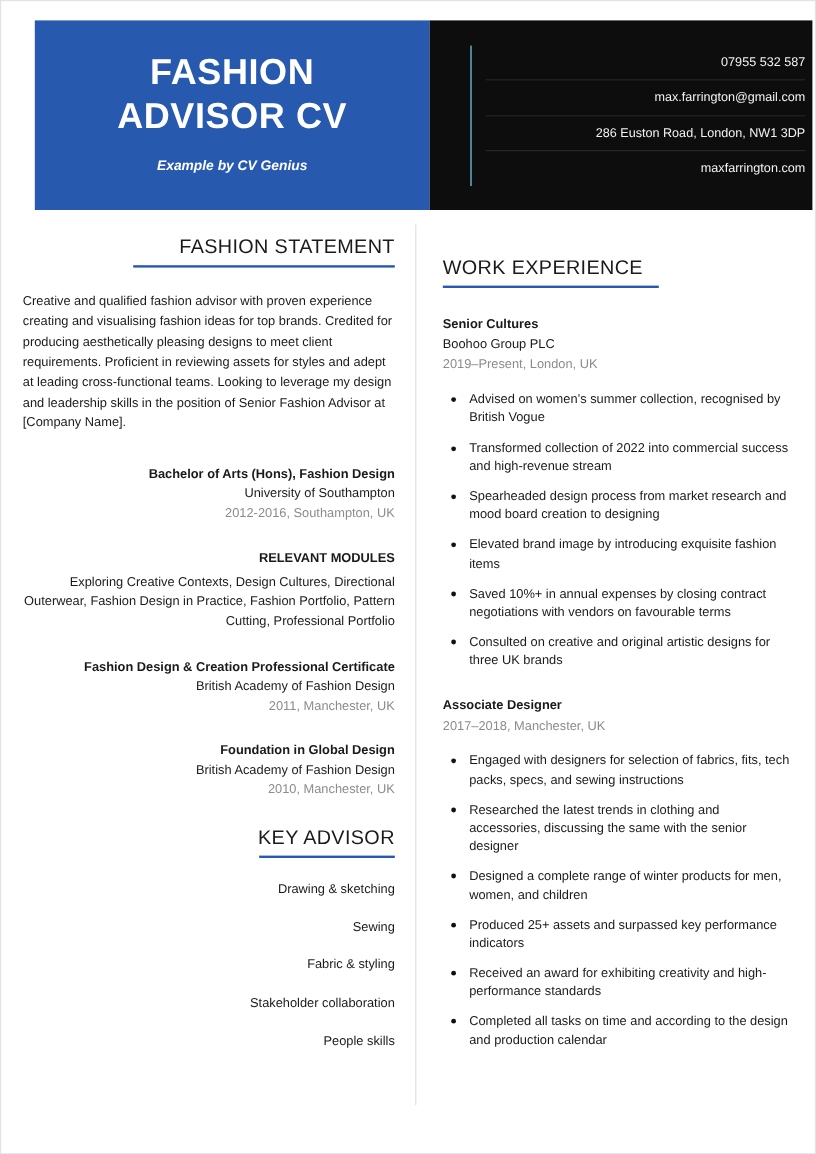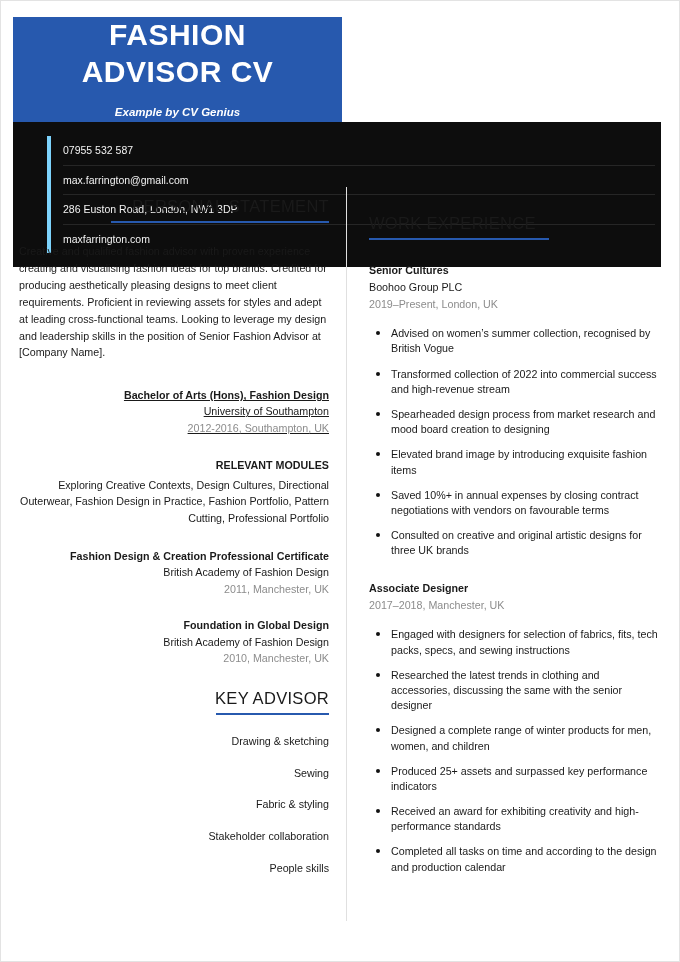--- a/index.html
+++ b/index.html
@@ -20,24 +20,23 @@
     position: absolute;
     left: 0; top: 0;
     width: 680px; height: 962px;
     background: #ffffff;
     border: 1px solid #e3e3e3;
   }
 
   
   .header {
     position: absolute;
-    left: 12px; top: 16px;
-    width: 648px; height: 112px;
+    left: 28px; top: 16px;
+    width: 648px; height: 158px;
     display: flex;
-    flex-direction: column;
   }
   .header-left {
     width: 329px;
     background: #2759AE;
     display: flex;
     flex-direction: column;
     align-items: center;
     justify-content: center;
     padding-bottom: 4px;
   }
@@ -65,21 +64,22 @@
     padding: 14px 0 14px 0;
     display: flex;
     flex-direction: column;
     justify-content: center;
   }
   .contact-list {
     position: relative;
     margin-left: 34px;
     margin-right: 6px;
     padding-left: 12px;
-    border-left: 4px solid #7dd3fc;
+    border-left: 1px solid #7dd3fc;
+    text-align: right;
   }
   .contact-row {
     color: #f2f2f2;
     font-size: 10.5px;
     line-height: 1;
     padding: 9px 0 9px 0;
     border-bottom: 1px solid #262626;
     white-space: nowrap;
   }
   .contact-row:last-child { border-bottom: none; }
@@ -165,21 +165,21 @@
     margin-bottom: 6px;
     color: #1a1a1a;
   }
   .modules-body {
     font-size: 10.7px;
     text-align: right;
     line-height: 1.55;
     color: #1a1a1a;
     margin-bottom: 22px;
   }
-  .edu-top-gap { margin-top: 22px; text-decoration: underline; }
+  .edu-top-gap { margin-top: 22px; }
 
   .skills-list {
     list-style: none;
     margin: 20px 0 0 0;
     padding: 0;
     text-align: right;
   }
   .skills-list li {
     font-size: 10.7px;
     color: #1a1a1a;
@@ -251,21 +251,21 @@
       </div>
     </div>
 
   </div>
 
   <div class="col-divider"></div>
 
   <div class="left-col">
 
     <div class="sec">
-      <div class="sec-head">PERSONAL  STATEMENT</div>
+      <div class="sec-head">FASHION  STATEMENT</div>
       <div class="sec-rule rule-personal"></div>
     </div>
     <div class="statement">Creative and qualified fashion advisor with proven experience creating and visualising fashion ideas for top brands. Credited for producing aesthetically pleasing designs to meet client requirements. Proficient in reviewing assets for styles and adept at leading cross-functional teams. Looking to leverage my design and leadership skills in the position of Senior Fashion Advisor at [Company Name].</div>
 
 
     <div class="edu-block edu-top-gap">
       <div class="edu-degree">Bachelor of Arts (Hons), Fashion Design</div>
       <div class="edu-school">University of Southampton</div>
       <div class="edu-meta">2012-2016, Southampton, UK</div>
     </div>

